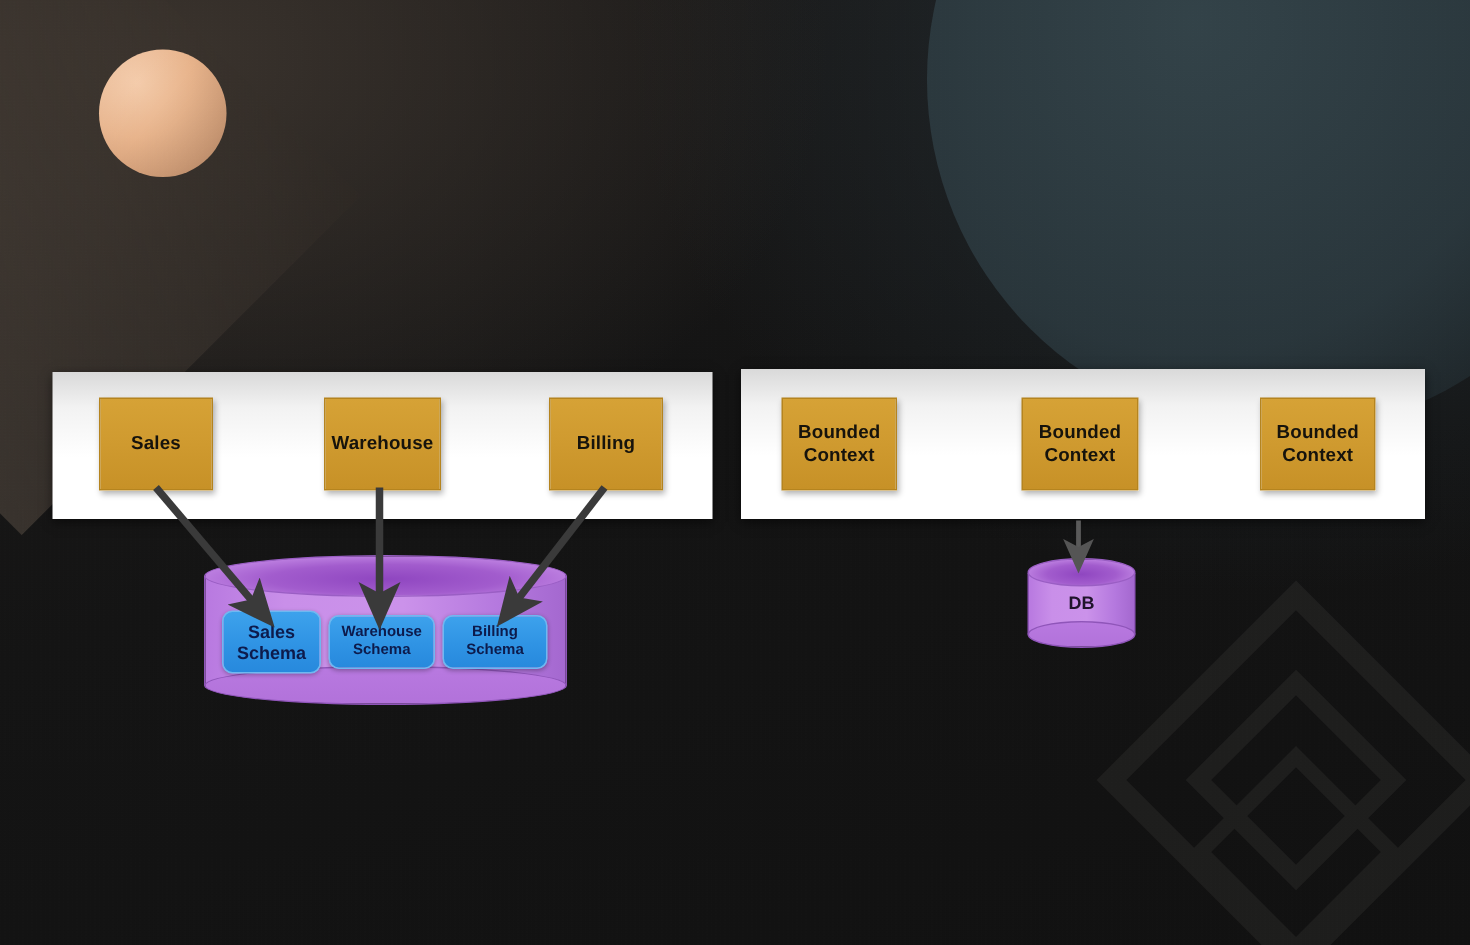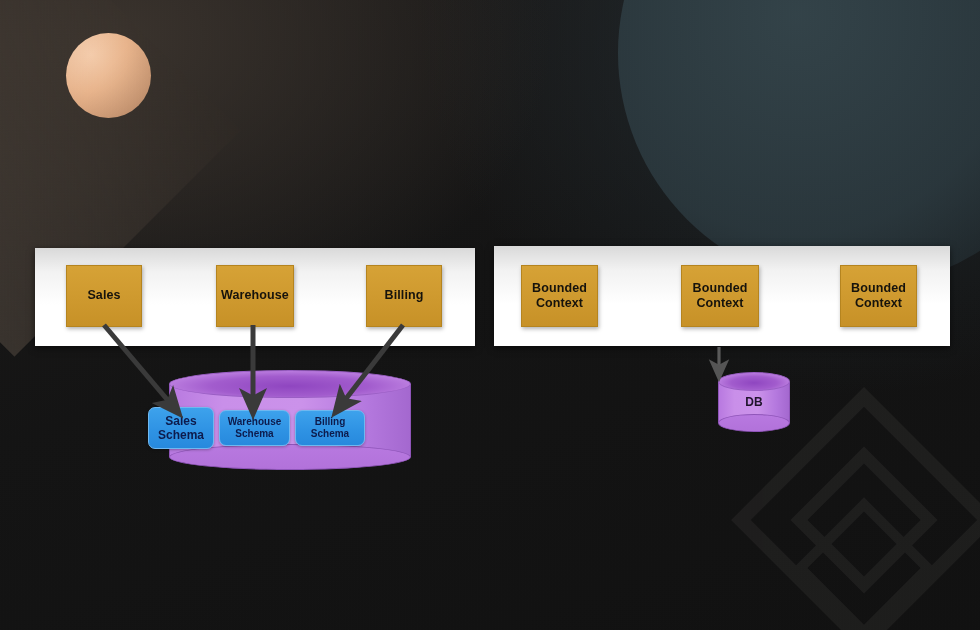--- a/index.html
+++ b/index.html
@@ -133,21 +133,20 @@
   #box-billing   { left: 366px; top: 265px; width: 74px; height: 60px; }
 
   
   #box-bc-1 { left: 521px; top: 265px; width: 75px; height: 60px; }
   #box-bc-2 { left: 681px; top: 265px; width: 76px; height: 60px; }
   #box-bc-3 { left: 840px; top: 265px; width: 75px; height: 60px; }
 
   
   .cyl {
     position: absolute;
-    margin-left: 33px;
   }
   .cyl .body {
     position: absolute;
     left: 0; right: 0;
     top: 14px;
     bottom: 13px;
     background: linear-gradient(90deg, #b879e0 0%, #c98fe9 22%, #cb92ea 55%, #b478de 82%, #a468cf 100%);
     border-left: 1px solid #8f55b9;
     border-right: 1px solid #8f55b9;
   }

